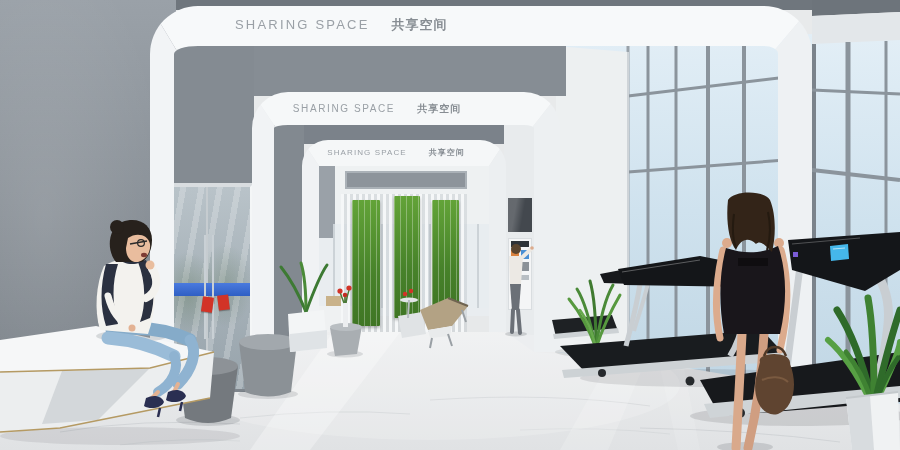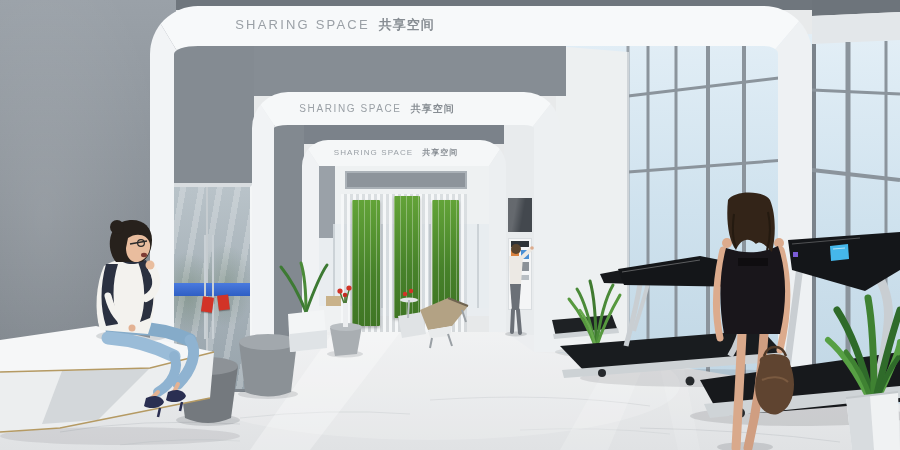--- a/index.html
+++ b/index.html
@@ -15,21 +15,21 @@
            border-width:40px 34px 0 24px;border-radius:48px 48px 0 0;z-index:18;}
   .portal2{left:252px;top:92px;width:308px;height:260px;
            border-color:#f6f8f9 #edf0f2 transparent #f1f3f5;
            border-width:33px 26px 0 22px;border-radius:36px 36px 0 0;z-index:16;}
   .portal3{left:302px;top:140px;width:204px;height:192px;
            border-color:#f5f7f8 #eceff1 transparent #f0f2f4;
            border-width:26px 17px 0 17px;border-radius:26px 26px 0 0;z-index:14;}
 
   .portal-label{position:absolute;z-index:30;text-align:center;white-space:nowrap;
                 color:#9aa0a6;}
-  .portal-label .zh{font-weight:700;color:#878d93;margin-left:9px;letter-spacing:1px;}
+  .portal-label .zh{font-weight:700;color:#878d93;margin-left:22px;letter-spacing:1px;}
   .lbl1{left:235px;top:16px;width:200px;font-size:13px;letter-spacing:2.2px;}
   .lbl2{left:287px;top:102px;width:180px;font-size:10px;letter-spacing:1.6px;}
   .lbl3{left:316px;top:147px;width:160px;font-size:8px;letter-spacing:1.1px;}
 
   
   .atrium{left:319px;top:166px;width:170px;height:166px;z-index:12;overflow:hidden;
           background:linear-gradient(180deg,#eef1f2 0 60px,#e9edf0 60px 150px,#e7e9ea 150px);}
   .atr-ceil-panel{left:26px;top:5px;width:118px;height:14px;background:#8d949b;
                   border:2px solid #aab1b7;}
   .atr-soffit{left:0;top:0;width:16px;height:72px;background:#9aa1a8;}

